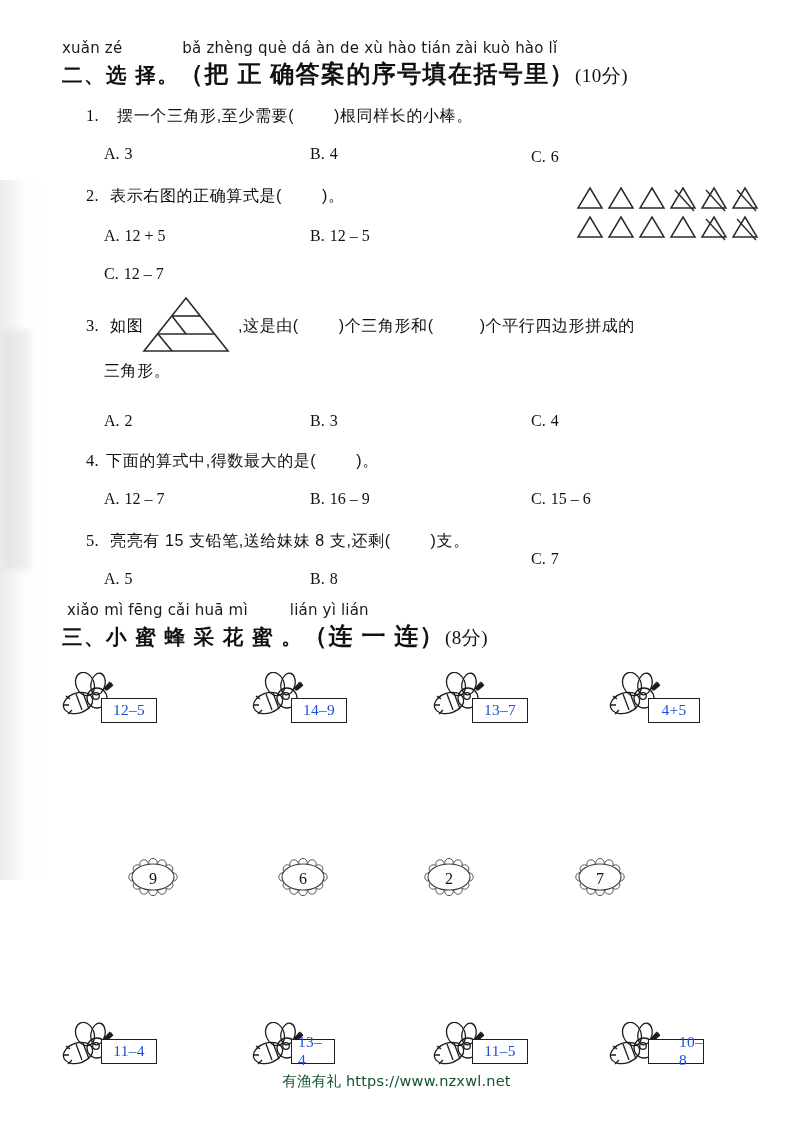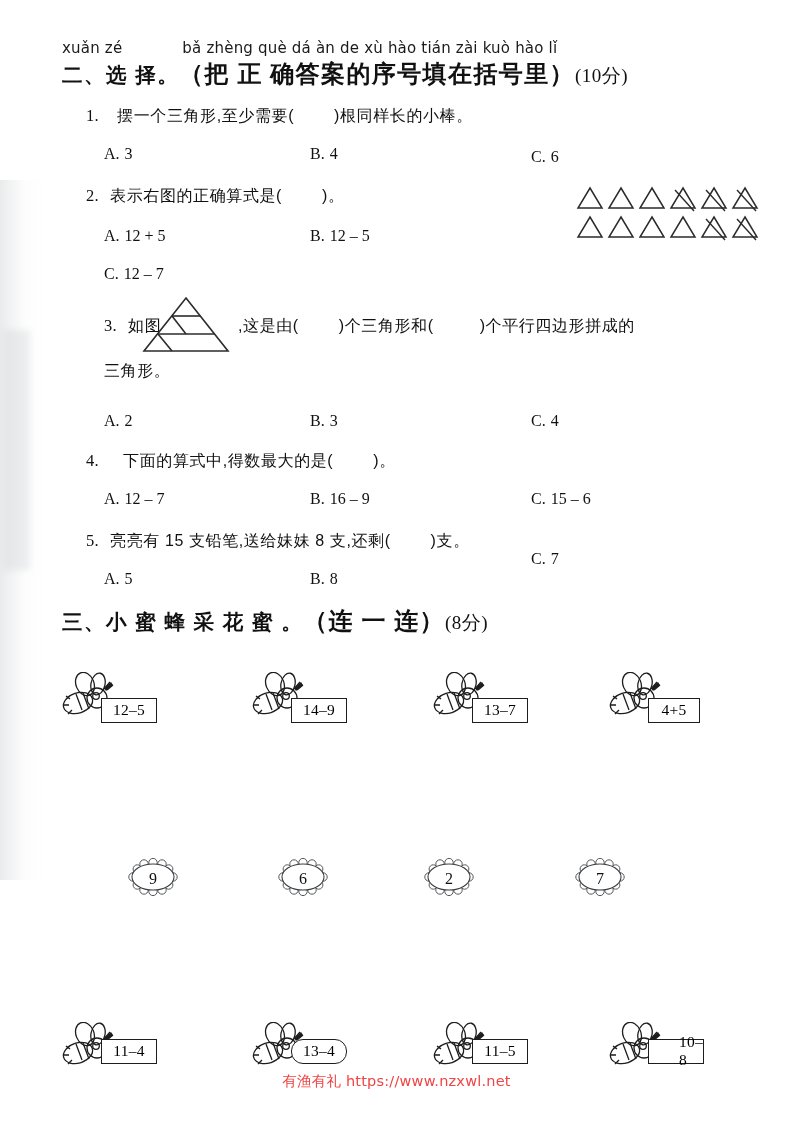--- a/index.html
+++ b/index.html
@@ -130,21 +130,21 @@
     border: 1.4px solid #1d1d1d;
     background: #fff;
     font-family: "Liberation Serif", serif;
     font-size: 15.5px;
     letter-spacing: .3px;
     display: flex;
     align-items: center;
     justify-content: center;
     padding: 1px 6px 2px 6px;
     box-sizing: border-box;
-    color: #000000;
+    color: #1d4ed8;
   }
 
   
   .flower { position: absolute; }
   .flower .num {
     position: absolute;
     left: 0; top: 0;
     width: 100%; height: 100%;
     display: flex;
     align-items: center;
@@ -158,21 +158,21 @@
 
   
   .footer-wm {
     position: absolute;
     left: 0;
     top: 1072px;
     width: 793px;
     text-align: center;
     font-family: "DejaVu Sans", sans-serif;
     font-size: 14.5px;
-    color: #ef4444;
+    color: #14532d;
     letter-spacing: .2px;
   }
 </style>
 </head>
 <body>
 
 <div class="page">
 
   <div class="scan-watermark"></div>
   <div class="scan-watermark2"></div>
@@ -281,21 +281,21 @@
   <div class="opt" style="left:104px; top:227px;">
     <span class="lbl">A.</span><span>12 + 5</span>
   </div>
   <div class="opt" style="left:310px; top:227px;">
     <span class="lbl">B.</span><span>12 – 5</span>
   </div>
   <div class="opt" style="left:104px; top:265px;">
     <span class="lbl">C.</span><span>12 – 7</span>
   </div>
 
-  <div class="q" style="left:104px; top:316px;">
+  <div class="q" style="left:86px; top:316px;">
     <span class="num">3.</span>
     <span class="cn" style="margin-left:7px">如图</span>
   </div>
 
   <div class="tri-fig" style="left:140px; top:294px;">
     <svg width="92" height="62" viewBox="0 0 92 62">
       <polygon points="46,4 88,57 4,57" fill="none" stroke="#2b2b2b" stroke-width="1.6"></polygon>
       <line x1="32" y1="22" x2="60" y2="22" stroke="#2b2b2b" stroke-width="1.6"></line>
       <line x1="18" y1="40" x2="74" y2="40" stroke="#2b2b2b" stroke-width="1.6"></line>
       <line x1="32" y1="22" x2="46" y2="40" stroke="#2b2b2b" stroke-width="1.6"></line>
@@ -315,21 +315,21 @@
   </div>
   <div class="opt" style="left:310px; top:412px;">
     <span class="lbl">B.</span><span>3</span>
   </div>
   <div class="opt" style="left:531px; top:412px;">
     <span class="lbl">C.</span><span>4</span>
   </div>
 
   <div class="q" style="left:86px; top:451px;">
     <span class="num">4.</span>
-    <span class="cn" style="margin-left:20px">下面的算式中,得数最大的是(</span><span style="display:inline-block;width:40px"></span><span class="cn">)。</span>
+    <span class="cn" style="margin-left:3px">下面的算式中,得数最大的是(</span><span style="display:inline-block;width:40px"></span><span class="cn">)。</span>
   </div>
   <div class="opt" style="left:104px; top:490px;">
     <span class="lbl">A.</span><span>12 – 7</span>
   </div>
   <div class="opt" style="left:310px; top:490px;">
     <span class="lbl">B.</span><span>16 – 9</span>
   </div>
   <div class="opt" style="left:531px; top:490px;">
     <span class="lbl">C.</span><span>15 – 6</span>
   </div>
@@ -342,20 +342,26 @@
     <span class="lbl">A.</span><span>5</span>
   </div>
   <div class="opt" style="left:310px; top:570px;">
     <span class="lbl">B.</span><span>8</span>
   </div>
   <div class="opt" style="left:531px; top:550px;">
     <span class="lbl">C.</span><span>7</span>
   </div>
 
   <div class="section-head" style="left:62px; top:604px;">
+    <div class="pinyin-row">
+      <span class="pinyin-sp"></span>
+      <span>xiǎo mì fēng cǎi huā mì</span>
+      <span class="pinyin-gap-b"></span>
+      <span>lián yì lián</span>
+    </div>
     <div class="head-line">
       <span class="cn">三、小 蜜 蜂 采 花 蜜 。</span>
       <span class="paren">（连 一 连）</span>
       <span class="score">(8分)</span>
     </div>
   </div>
 
   <div class="bee-item" style="left:60px; top:672px;">
     <svg width="58" height="50" viewBox="0 0 58 50">
       <g fill="none" stroke="#1d1d1d" stroke-width="1.3">
@@ -543,21 +549,21 @@
         <ellipse cx="18" cy="31" rx="15" ry="10" transform="rotate(-18 18 31)"></ellipse>
         <circle cx="37" cy="26" r="10"></circle>
         <circle cx="36" cy="24" r="3.3"></circle>
         <path d="M44 17 L50 10 M47 18 L53 13"></path>
         <path d="M10 27 L6 24 M9 33 L4 33 M12 38 L8 42"></path>
         <path d="M16 22 L22 38 M23 21 L29 37"></path>
       </g>
       <path d="M44 16 L51 10 L53 13 L46 19 Z" fill="#1d1d1d"></path>
     </svg>
   </div>
-  <div class="expr-box" style="left:291px; top:1039px; width:56px; height:25px;border-radius:12px;">
+  <div class="expr-box" style="left:291px; top:1039px; width:44px; height:25px;">
     <span>13–4</span>
   </div>
 
   <div class="bee-item" style="left:431px; top:1022px;">
     <svg width="58" height="50" viewBox="0 0 58 50">
       <g fill="none" stroke="#1d1d1d" stroke-width="1.3">
         <ellipse cx="25" cy="12" rx="9" ry="12" transform="rotate(-22 25 12)"></ellipse>
         <ellipse cx="38" cy="12" rx="7" ry="11" transform="rotate(12 38 12)"></ellipse>
         <ellipse cx="18" cy="31" rx="15" ry="10" transform="rotate(-18 18 31)"></ellipse>
         <circle cx="37" cy="26" r="10"></circle>

